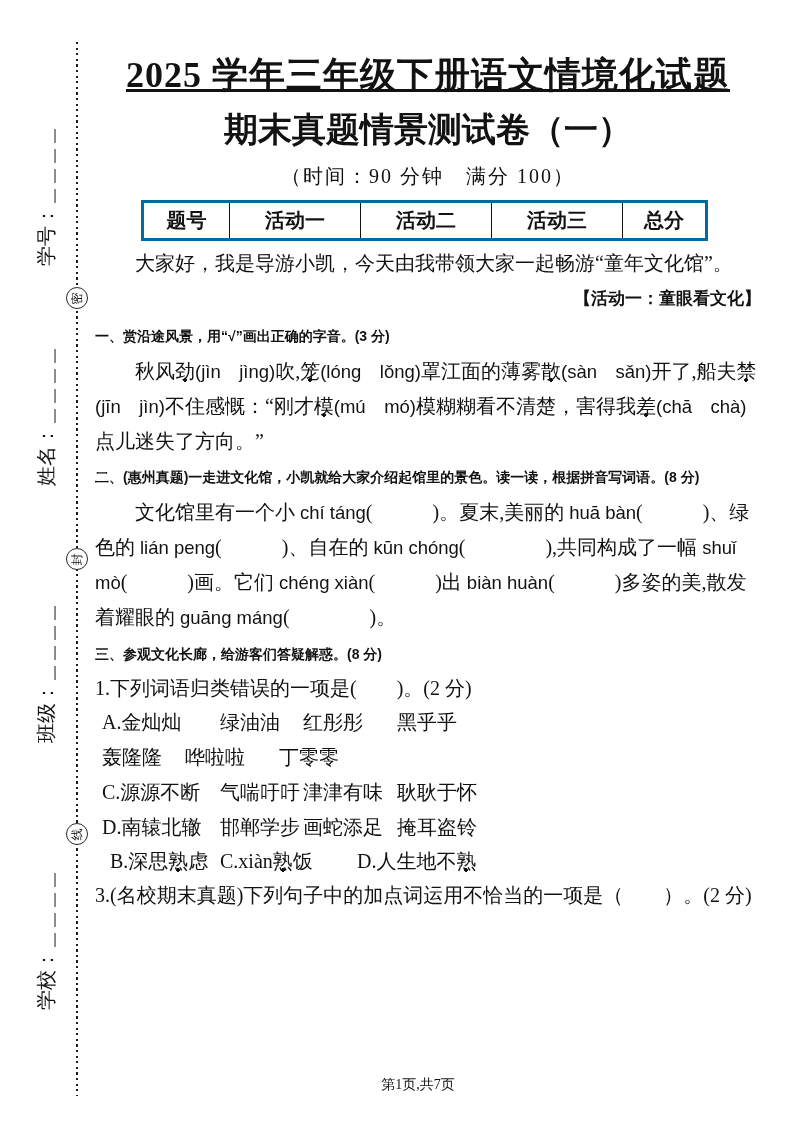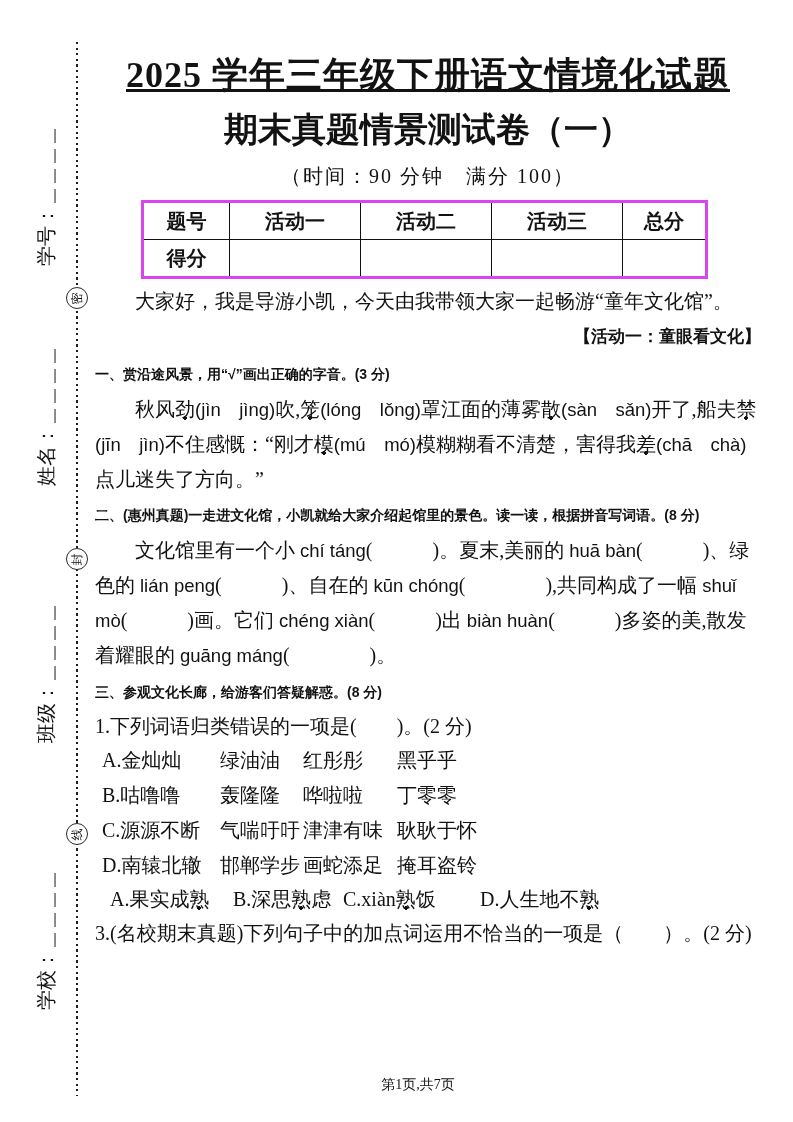--- a/index.html
+++ b/index.html
@@ -7,21 +7,21 @@
     width:793px; height:1122px; position:relative; overflow:hidden;
     background:#ffffff; color:#121212;
     font-family:"Liberation Serif","DejaVu Serif",serif;
   }
   .content { position:absolute; left:95px; top:50px; width:666px; }
 
   .title    { font-size:36px; font-weight:bold; text-align:center; line-height:50px; letter-spacing:1px; white-space:nowrap;text-decoration:underline; }
   .subtitle { font-size:34px; font-weight:bold; text-align:center; line-height:52px; margin-top:4px; }
   .meta     { font-size:20px; text-align:center; line-height:28px; margin-top:6px; letter-spacing:2px; }
 
-  table.score { border-collapse:collapse; margin:10px 12px 0 46px; border:3px solid #d946ef;padding-left:32px; }
+  table.score { border-collapse:collapse; margin:10px 12px 0 46px; border:3px solid #0369a1;padding-left:32px; }
   table.score td { border:1.5px solid #121212; text-align:center; font-size:20px; font-weight:bold; padding:0; }
   table.score tr { height:38px; }
   .w0{width:85px}.w1{width:130px}.w2{width:130px}.w3{width:130px}.w4{width:82px}
 
   .intro { font-size:20px; line-height:31px; text-indent:2em; margin:7px 0 0 0; }
 
   .act-heading { font-size:17px; font-weight:bold; text-align:right; line-height:36px;
                  font-family:"Liberation Sans","DejaVu Sans",sans-serif; margin-top:2px; }
   .q-heading   { font-size:14px; font-weight:bold; line-height:33px;
                  font-family:"Liberation Sans","DejaVu Sans",sans-serif; margin-top:3px; }
@@ -90,27 +90,20 @@
 
     <table class="score">
       <tbody>
           <tr>
         <td class="w0">题号</td>
         <td class="w1">活动一</td>
         <td class="w2">活动二</td>
         <td class="w3">活动三</td>
         <td class="w4">总分</td>
       </tr>
-      <tr>
-        <td>得分</td>
-        <td></td>
-        <td></td>
-        <td></td>
-        <td></td>
-      </tr>
     </tbody>
       </table>
 
     <p class="intro">大家好，我是导游小凯，今天由我带领大家一起畅游“童年文化馆”。</p>
 
     <div class="act-heading">【活动一：童眼看文化】</div>
 
     <div class="q-heading">一、赏沿途风景，用“√”画出正确的字音。(3 分)</div>
     <p class="passage"><span class="seg-cn">秋风</span><span class="seg-dot">劲</span><span class="seg-py">(jìn　jìng)</span><span class="seg-cn">吹,</span><span class="seg-dot">笼</span><span class="seg-py">(lóng　lǒng)</span><span class="seg-cn">罩江面的薄雾</span><span class="seg-dot">散</span><span class="seg-py">(sàn　sǎn)</span><span class="seg-cn">开了,船夫</span><span class="seg-dot">禁</span><span class="seg-py">(jīn　jìn)</span><span class="seg-cn">不住感慨：“刚才</span><span class="seg-dot">模</span><span class="seg-py">(mú　mó)</span><span class="seg-cn">模糊糊看不清楚，害得我</span><span class="seg-dot">差</span><span class="seg-py">(chā　chà)</span><span class="seg-cn">点儿迷失了方向。”</span></p>
 
@@ -121,41 +114,39 @@
 
     <div class="sub">1.下列词语归类错误的一项是(　　)。(2 分)</div>
 
     <div class="opt-row">
       <span class="c1">A.金灿灿</span>
       <span class="c2">绿油油</span>
       <span class="c3">红彤彤</span>
       <span class="c4">黑乎乎</span>
     </div>
     <div class="opt-row">
-      <span class="c1">B.咕噜噜</span>
       <span class="c2">轰隆隆</span>
       <span class="c3">哗啦啦</span>
       <span class="c4">丁零零</span>
     </div>
     <div class="opt-row">
       <span class="c1">C.源源不断</span>
       <span class="c2">气喘吁吁</span>
       <span class="c3">津津有味</span>
       <span class="c4">耿耿于怀</span>
     </div>
     <div class="opt-row">
       <span class="c1">D.南辕北辙</span>
       <span class="c2">邯郸学步</span>
       <span class="c3">画蛇添足</span>
       <span class="c4">掩耳盗铃</span>
     </div>
 
 
     <div class="opt-row2">
-      <span class="c21"><span class="seg-cn">A.果实成</span><span class="seg-dot">熟</span></span>
       <span class="c22"><span class="seg-cn">B.深思</span><span class="seg-dot">熟</span><span class="seg-cn">虑</span></span>
       <span class="c23"><span class="seg-cn">C.xiàn</span><span class="seg-dot">熟</span><span class="seg-cn">饭</span></span>
       <span class="c24"><span class="seg-cn">D.人生地不</span><span class="seg-dot">熟</span></span>
     </div>
 
     <div class="sub">3.(名校期末真题)下列句子中的加点词运用不恰当的一项是（　　）。(2 分)</div>
   </div>
 
   <div class="footer">第1页,共7页</div>
 </div>

